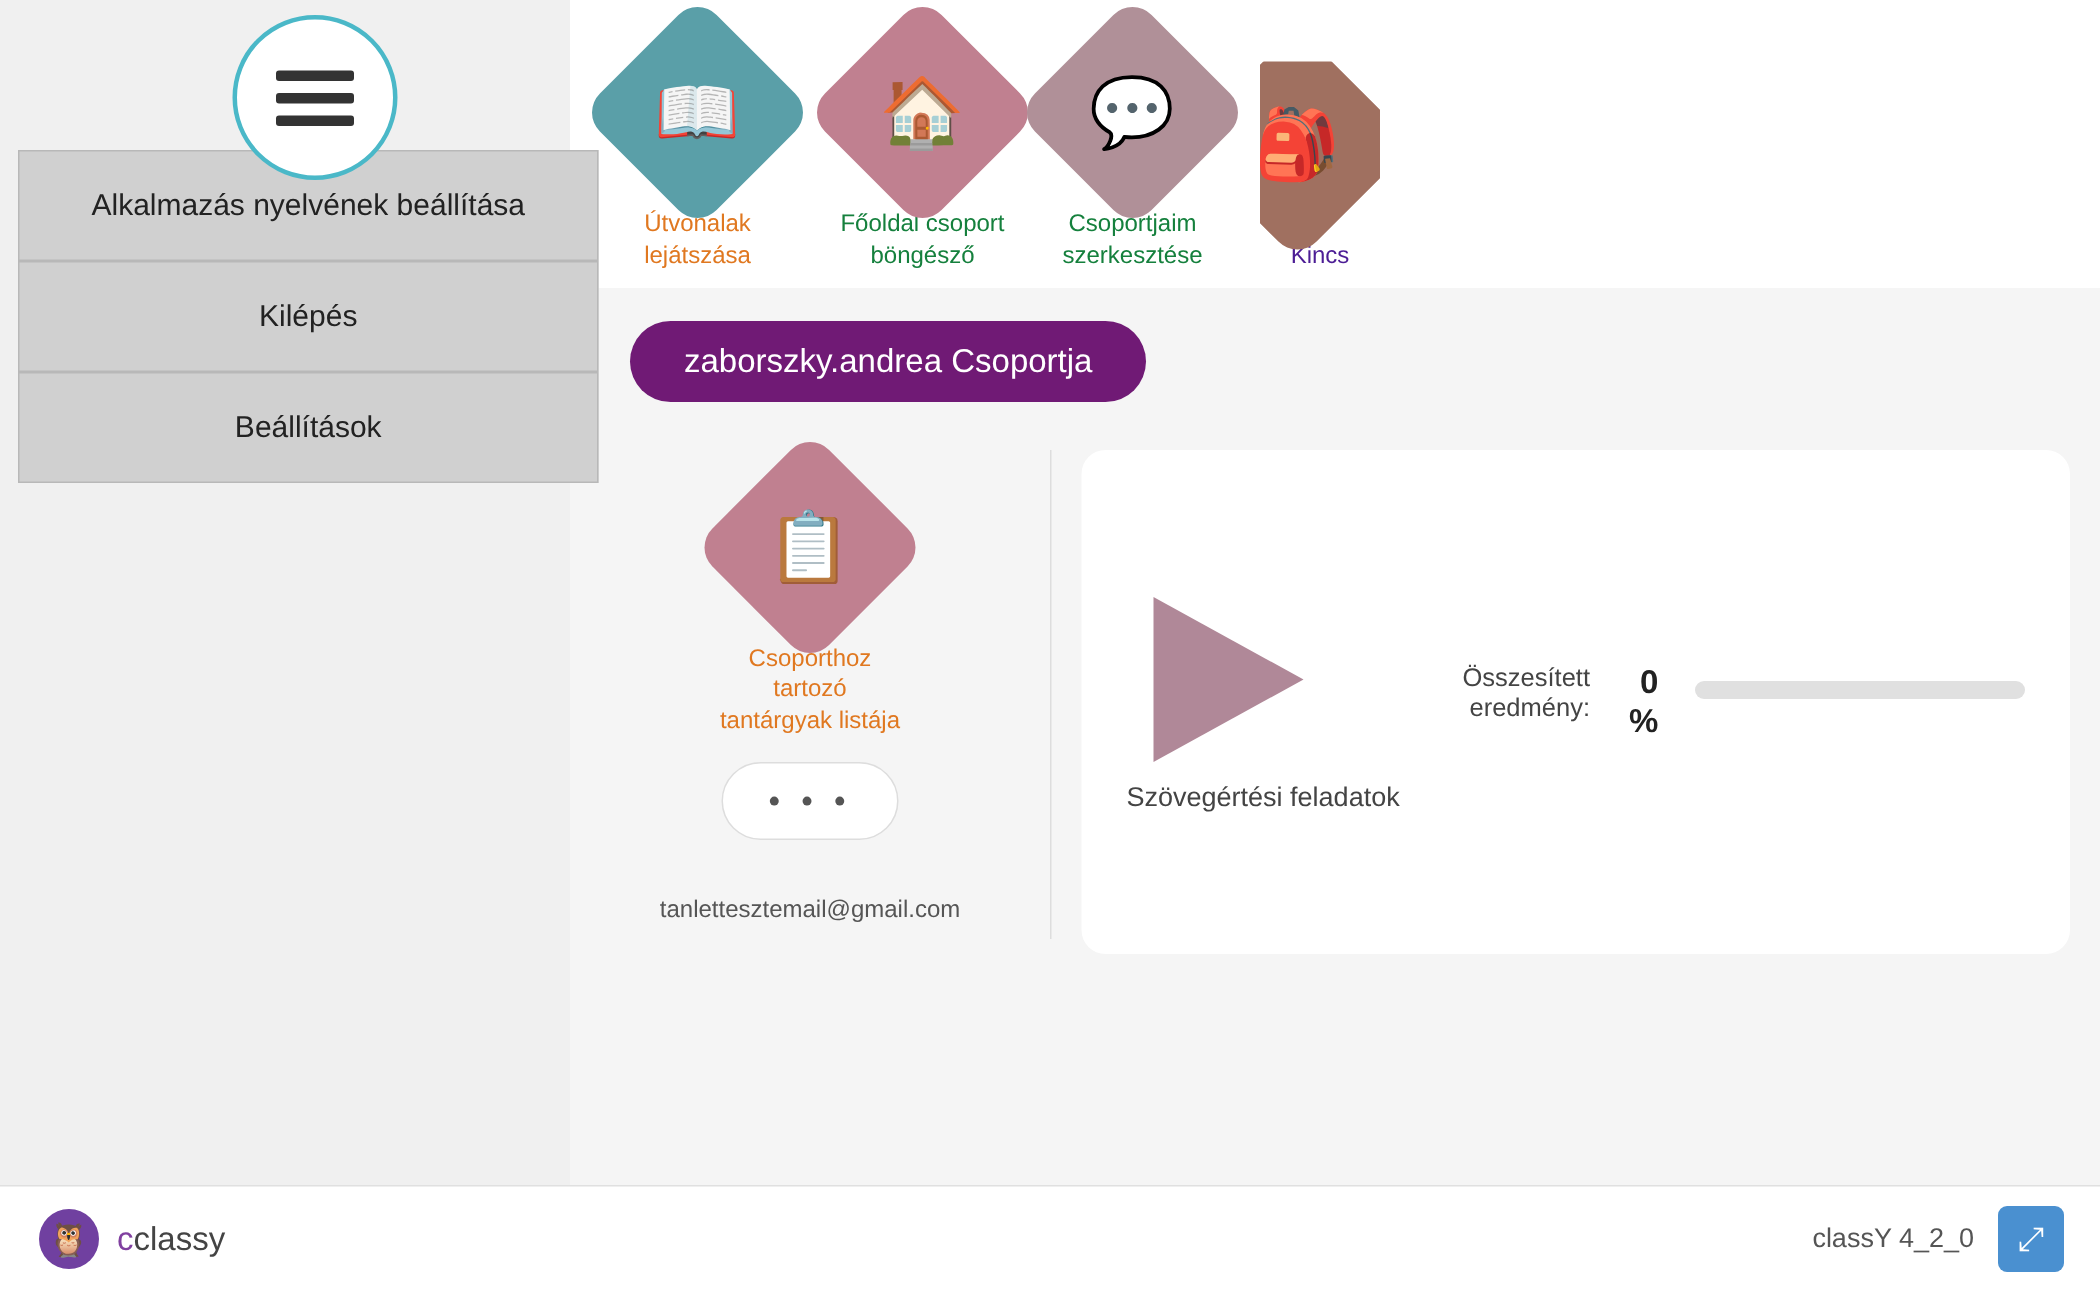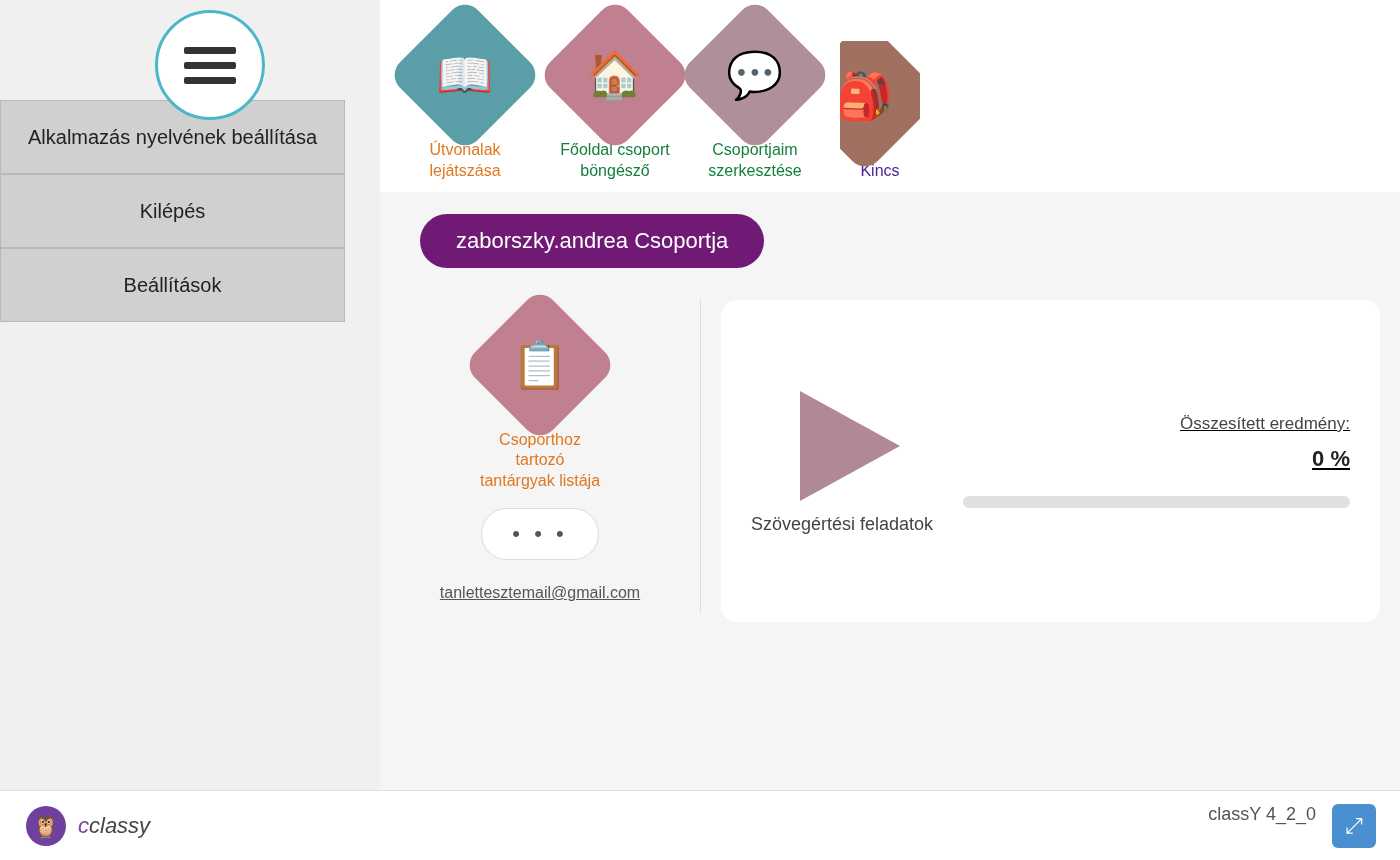--- a/index.html
+++ b/index.html
@@ -9,22 +9,22 @@
       background: #f0f0f0;
       font-family: 'Segoe UI', Arial, sans-serif;
       overflow: hidden;
       position: relative;
     }
 
     
     .sidebar-menu {
       position: absolute;
       top: 100px;
-      left: 0;
-      width: 345px;
+      left: 12px;
+      width: 387px;
       background: transparent;
       z-index: 10;
     }
     .menu-item {
       background: #d0d0d0;
       border: 1px solid #b8b8b8;
       padding: 22px 20px;
       text-align: center;
       font-size: 20px;
       color: #222;
@@ -153,22 +153,21 @@
       font-size: 22px;
       color: #555;
       border: 1px solid #ddd;
       cursor: pointer;
       margin: 16px 0;
       letter-spacing: 4px;
     }
     .user-email {
       font-size: 16px;
       color: #555;
-      margin-top: 8px;
-      text-decoration: underline;
+      margin-top: 22px;
     }
 
     
     .stats-card {
       flex: 1;
       background: white;
       border-radius: 16px;
       padding: 24px 30px;
       display: flex;
       align-items: center;
@@ -197,23 +196,22 @@
     .task-label {
       font-size: 18px;
       color: #444;
       text-align: center;
       margin-top: 8px;
     }
 
     .stats-right {
       flex: 1;
       display: flex;
-      flex-direction: column;
-      gap: 12px;
-      text-decoration: underline;
+      flex-direction: row;
+      gap: 24px;
     }
     .stat-line {
       font-size: 17px;
       color: #444;
       text-align: right;
     }
     .stat-value {
       font-size: 22px;
       font-weight: bold;
       color: #222;
@@ -252,25 +250,25 @@
       align-items: center;
       gap: 10px;
     }
     .logo-icon {
       width: 44px;
       height: 44px;
     }
     .logo-text {
       font-size: 22px;
       color: #444;
-      font-style: italic;
     }
     .logo-text .classy-c { color: #8040a0; }
     .footer-right {
       display: flex;
+      align-items: center;
       gap: 16px;
     }
     .version-text {
       font-size: 18px;
       color: #555;
     }
     .expand-btn {
       width: 44px;
       height: 44px;
       background: #4a90d0;
@@ -383,21 +381,21 @@
         <span>• • •</span>
       </button>
 
       <div class="user-email">tanlettesztemail@gmail.com</div>
     </div>
 
     <div class="vert-divider"></div>
 
     <div class="stats-card">
 
-      <div style="display:flex; flex-direction:column; align-items:center;">
+      <div style="display:flex; flex-direction:column; align-items:flex-start;">
         <div class="play-button">
           <div class="play-triangle"></div>
         </div>
         <div class="task-label">Szövegértési feladatok</div>
       </div>
 
       <div class="stats-right">
         <div class="stat-line">Összesített eredmény:</div>
         <div class="stat-value">0 %</div>
         <div class="progress-bar-container">

